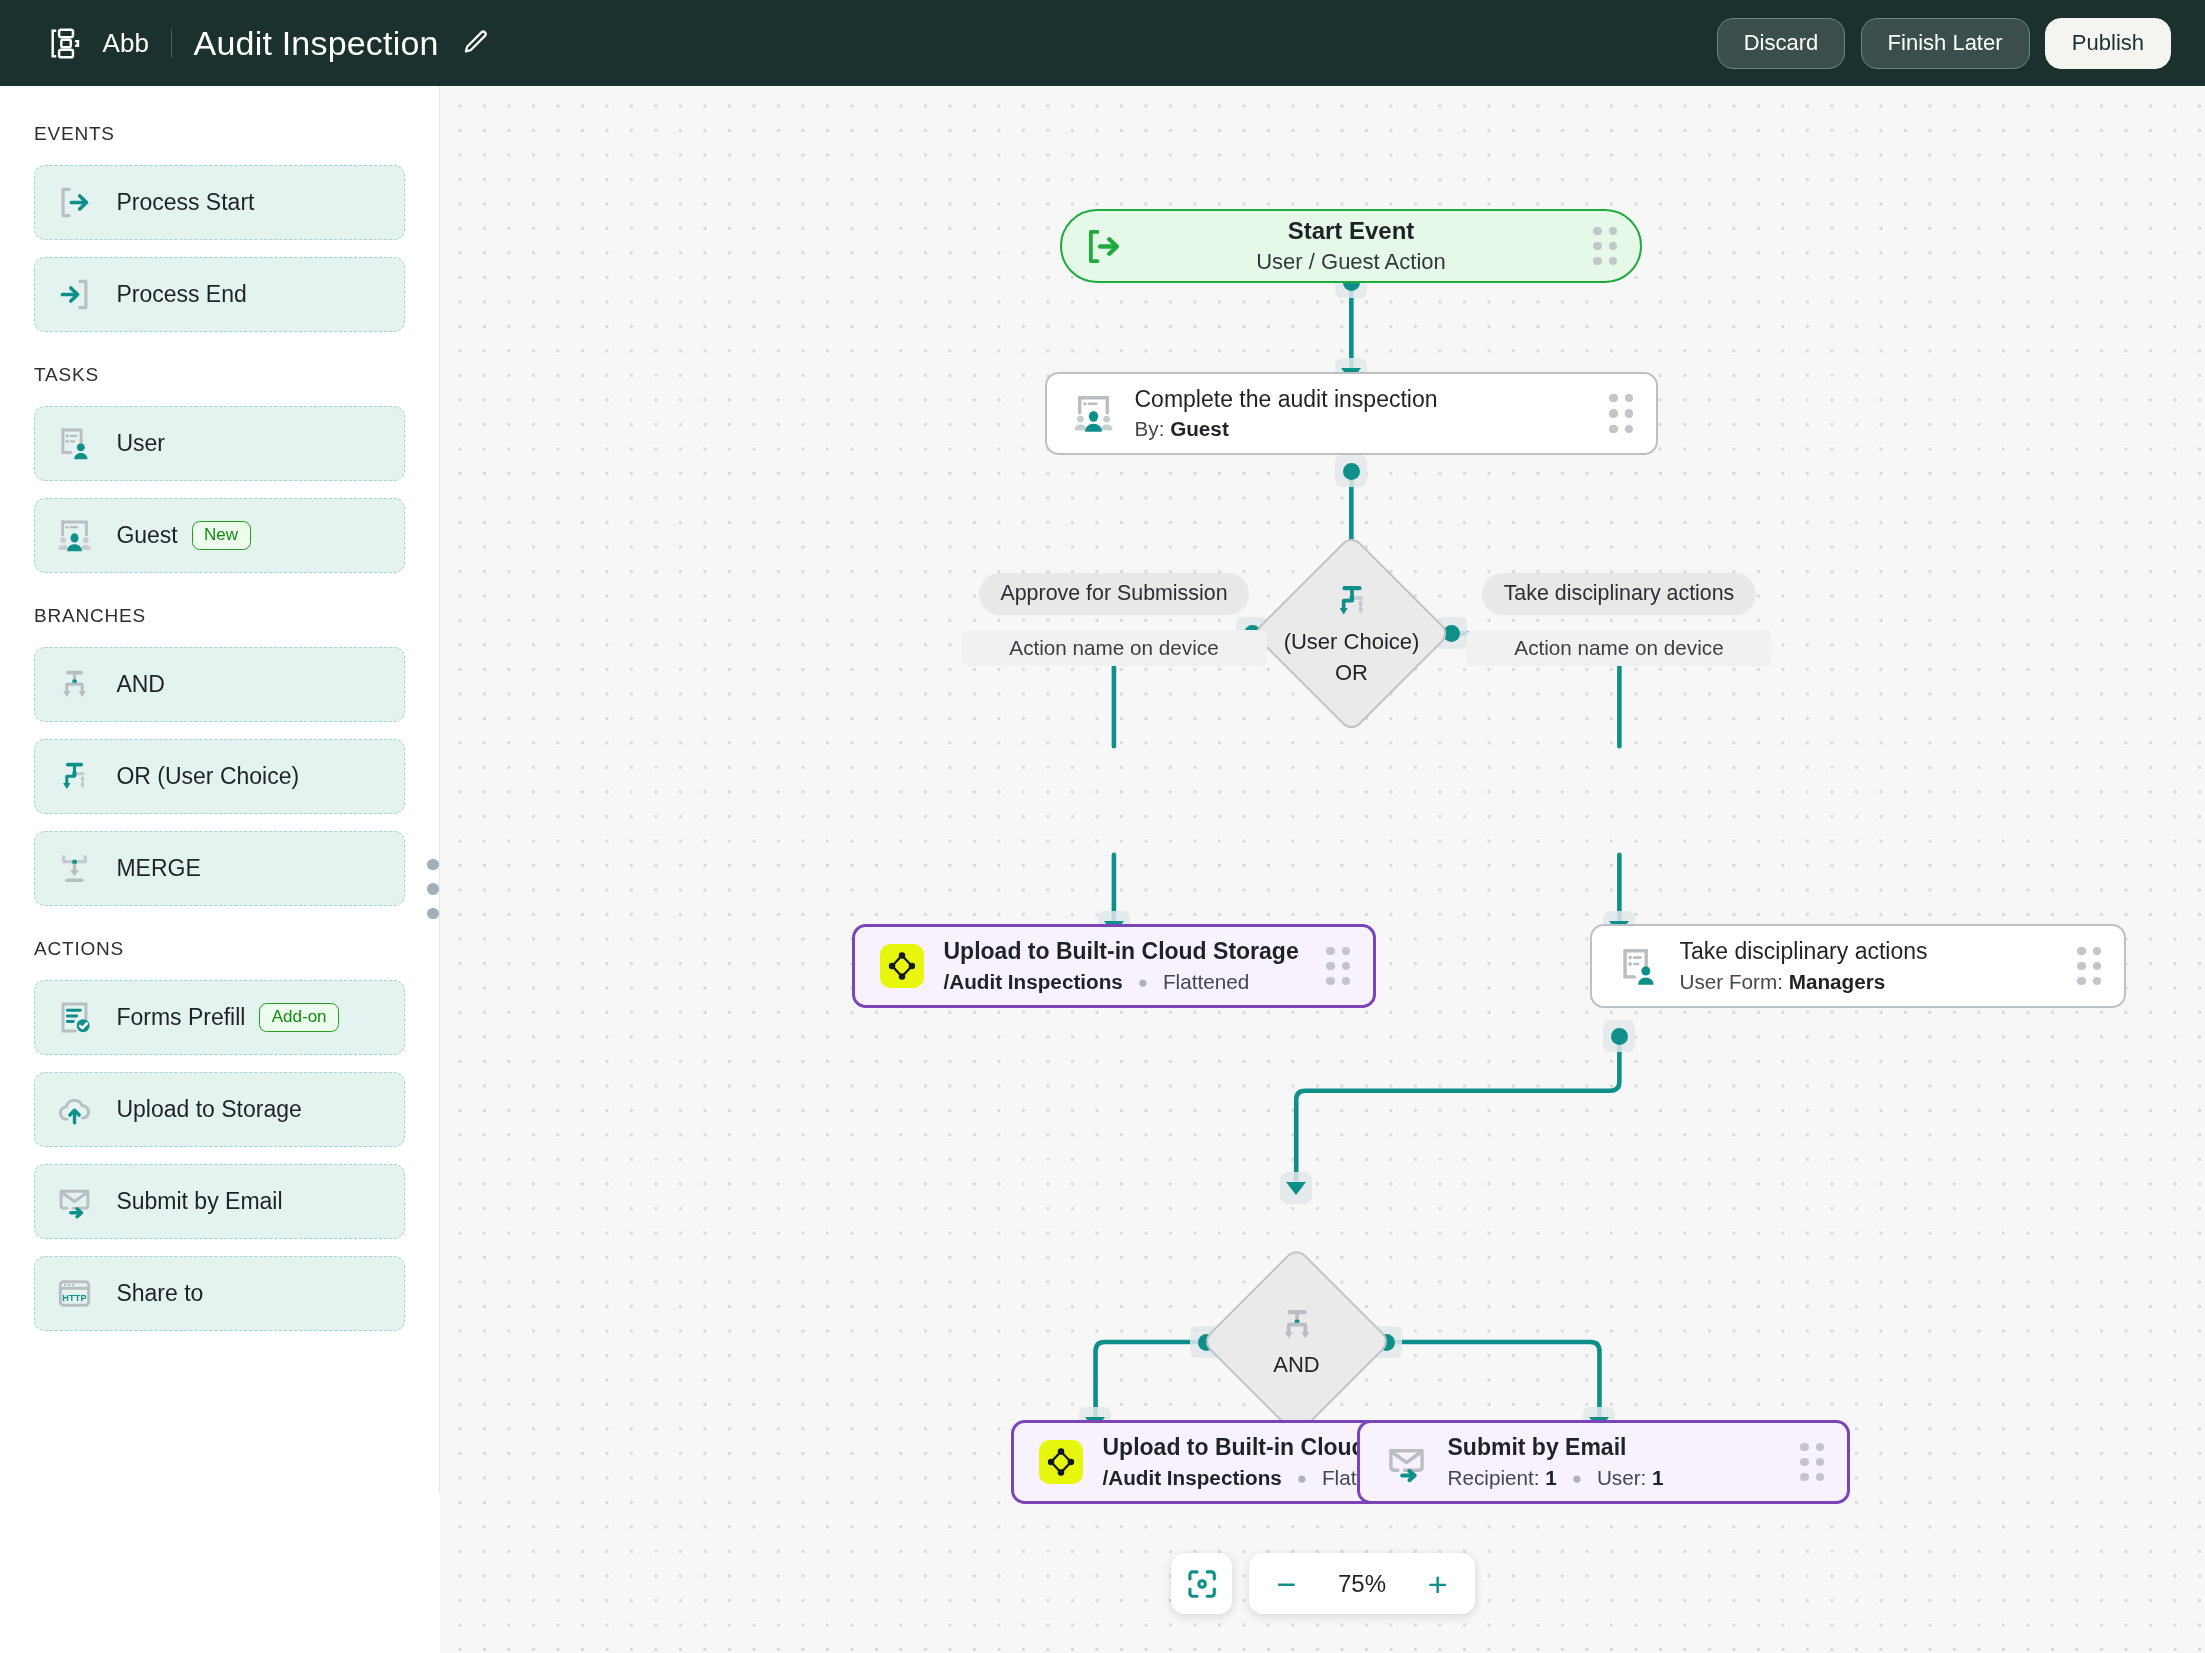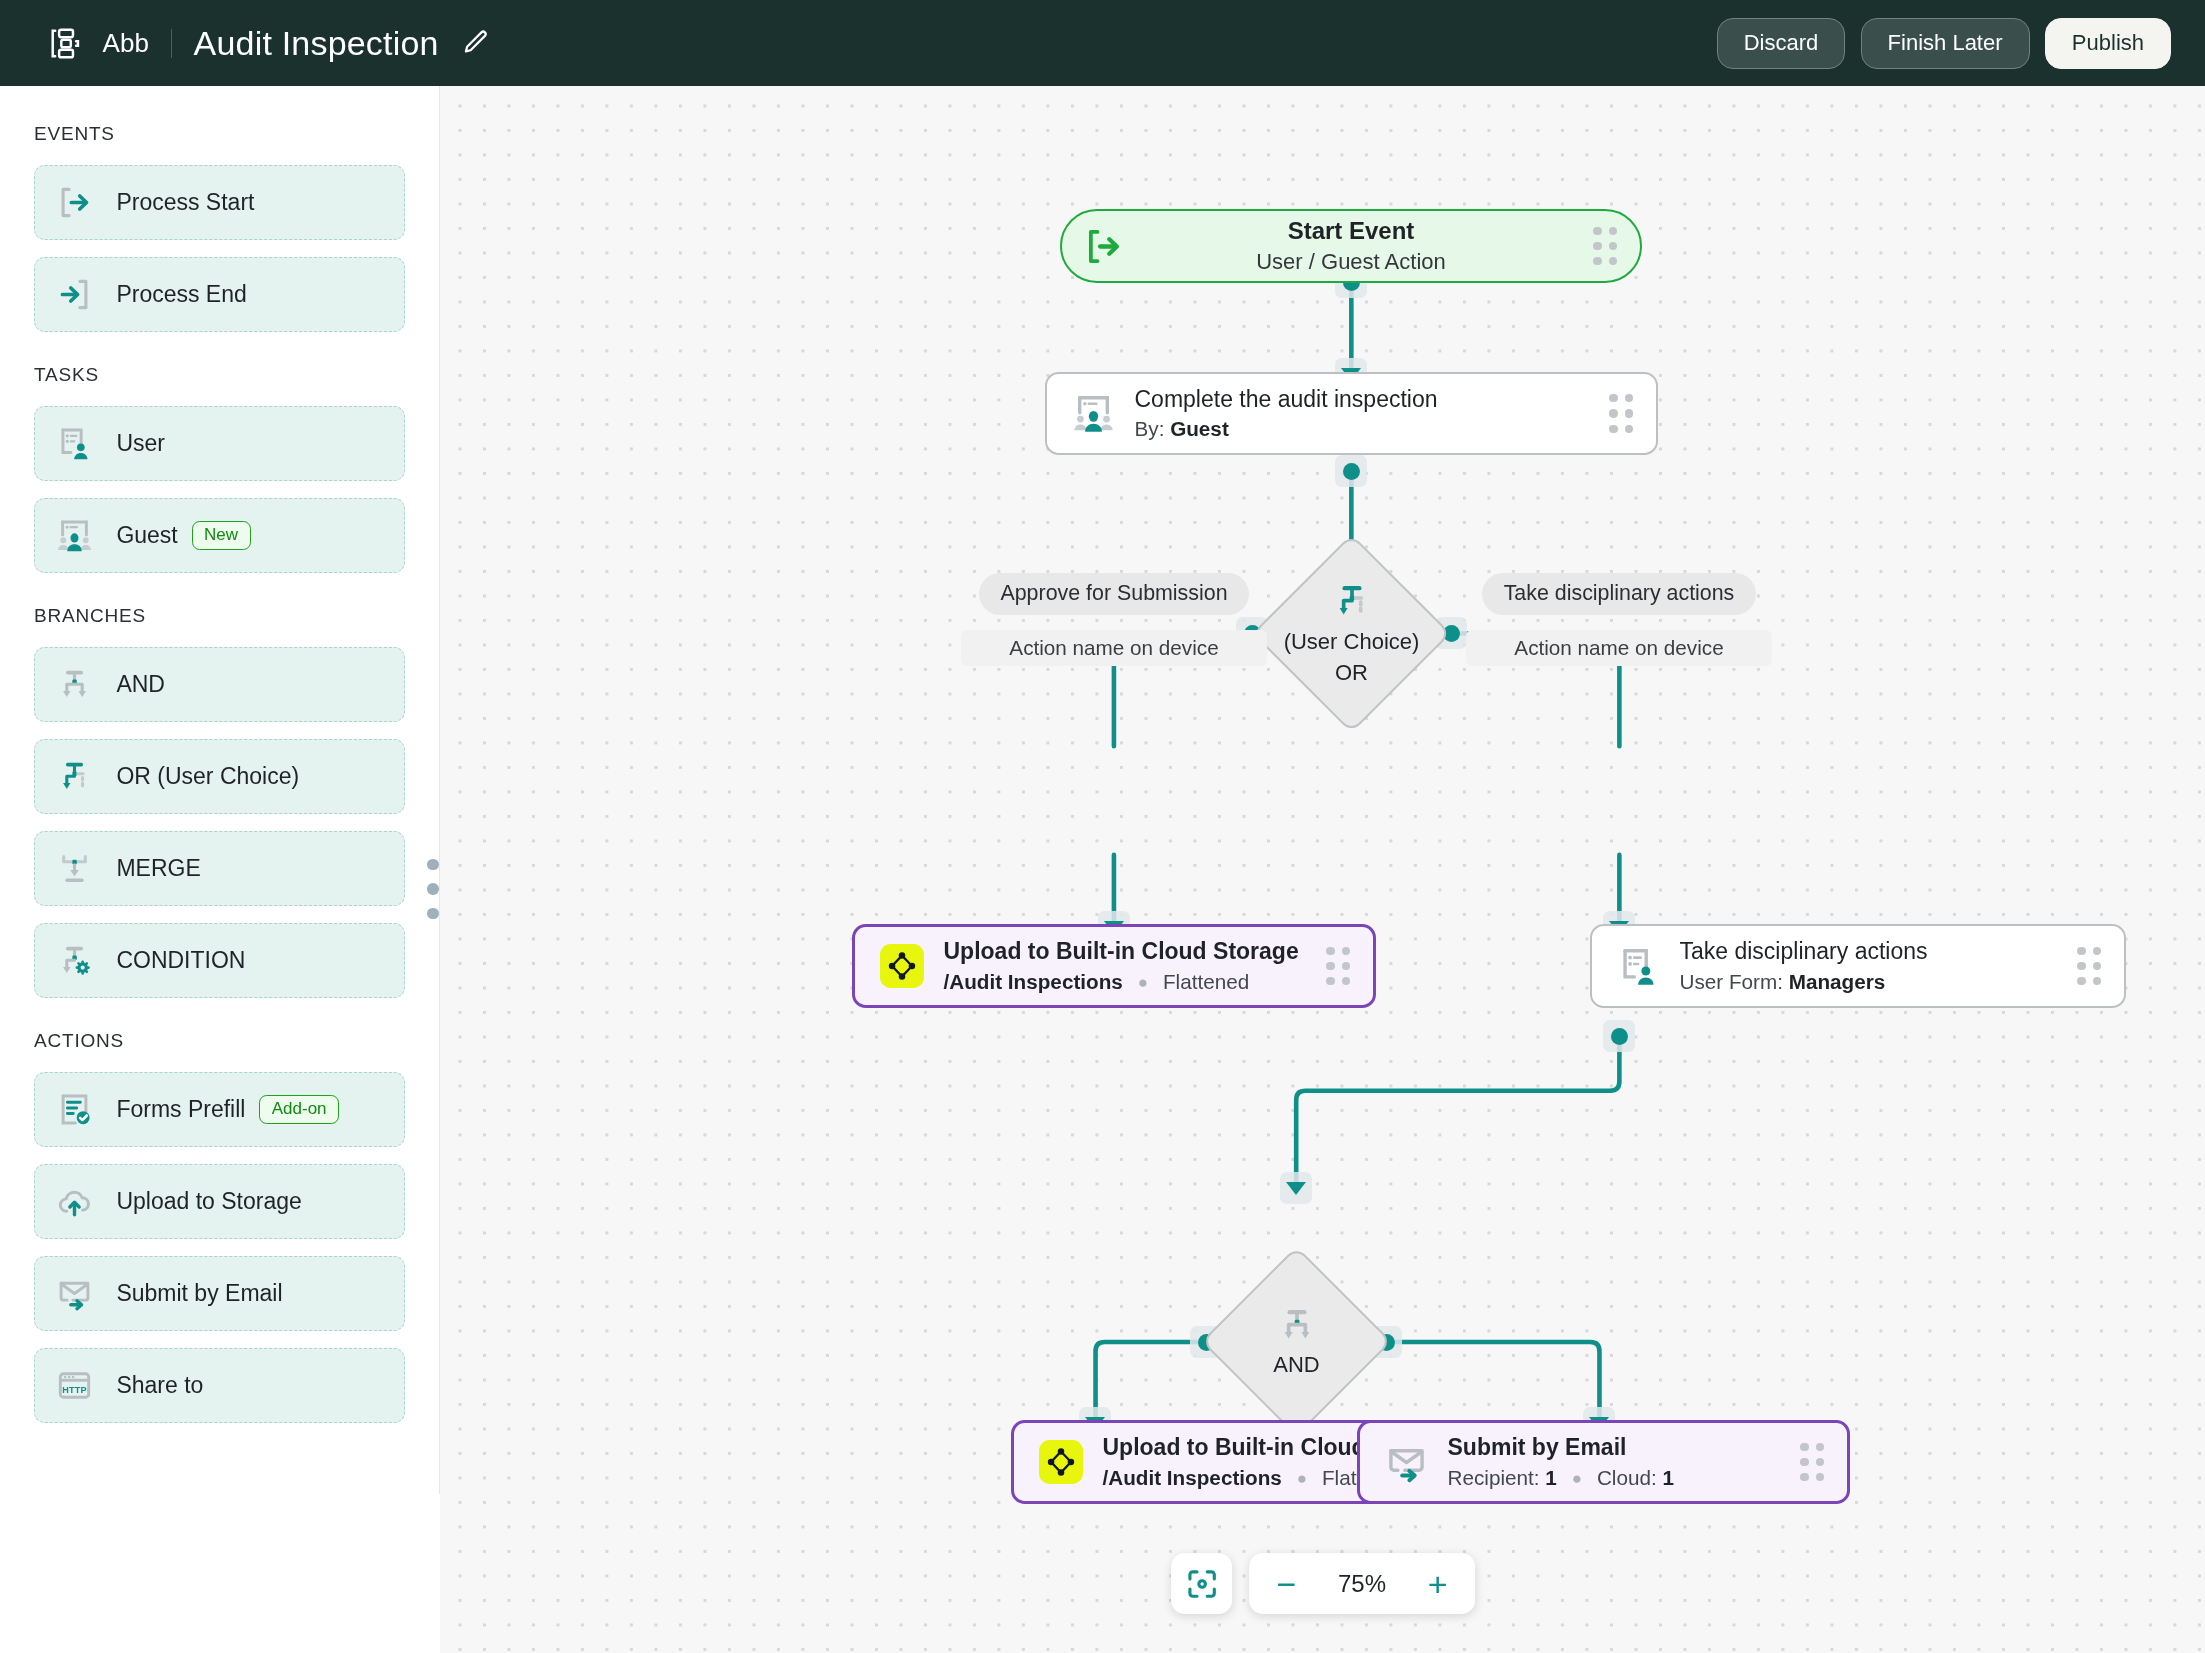--- a/index.html
+++ b/index.html
@@ -328,32 +328,20 @@
       <svg class="sb-icon" viewBox="0 0 24 24" fill="none">
         <path d="M5 4.2v3.4h5.2M19 4.2v3.4h-5.2" stroke="#c4c9cd" stroke-width="2" stroke-linecap="round" stroke-linejoin="round" fill="none"></path>
         <rect x="10.6" y="6.3" width="2.9" height="2.9" rx=".8" fill="#0f8f8a"></rect>
         <path d="M12 9.6v3.6" stroke="#b9bec2" stroke-width="2" stroke-linecap="round"></path>
         <path d="M9.2 12.9 12 17l2.8-4.1z" fill="#b9bec2"></path>
         <path d="M7.2 19.6h9.6" stroke="#b9bec2" stroke-width="2.3" stroke-linecap="round"></path>
       </svg>
       <span class="sb-label">MERGE</span>
     </div>
 
-    <div class="sb-item">
-      <svg class="sb-icon" viewBox="0 0 24 24" fill="none">
-        <path d="M7.6 4.3h8.8" stroke="#b9bec2" stroke-width="2.3" stroke-linecap="round"></path>
-        <path d="M12 4.6v4.2" stroke="#b9bec2" stroke-width="2" stroke-linecap="round"></path>
-        <rect x="10.6" y="8.8" width="2.9" height="2.9" rx=".8" fill="#0f8f8a"></rect>
-        <path d="M12 11.8H7v4.4" stroke="#b9bec2" stroke-width="2" stroke-linecap="round" stroke-linejoin="round" fill="none"></path>
-        <path d="M4.6 16.2 7 20.1l2.4-3.9z" fill="#b9bec2"></path>
-        <circle cx="17.3" cy="16.6" r="2.4" stroke="#0f8f8a" stroke-width="2"></circle>
-        <path d="M17.3 12.8v1.2M17.3 19.2v1.2M13.5 16.6h1.2M19.9 16.6h1.2M14.6 13.9l.9.9M19.1 18.4l.9.9M19.1 14.8l.9-.9M14.6 19.3l.9-.9" stroke="#0f8f8a" stroke-width="1.7" stroke-linecap="round"></path>
-      </svg>
-      <span class="sb-label">CONDITION</span>
-    </div>
   </div>
 
   <div class="sb-section">
     <div class="sb-section-title">ACTIONS</div>
 
     <div class="sb-item">
       <svg class="sb-icon" viewBox="0 0 24 24" fill="none">
         <path d="M4.6 3.3h14.8v10.4" stroke="#b9bec2" stroke-width="1.9" stroke-linecap="round"></path>
         <path d="M4.6 3.3v17.4h8" stroke="#b9bec2" stroke-width="1.9" stroke-linecap="round"></path>
         <path d="M7.4 7.3h8.4M7.4 11h6M7.4 14.6h3.8" stroke="#0f8f8a" stroke-width="1.9" stroke-linecap="round"></path>
@@ -656,21 +644,21 @@
       <path d="m3.6 6 8.4 6 8.4-6" stroke="#b9bec2" stroke-width="1.9" stroke-linecap="round" stroke-linejoin="round" fill="none"></path>
       <path d="M9.6 19.3h6.2" stroke="#0f8f8a" stroke-width="2.2" stroke-linecap="round"></path>
       <path d="m13.6 16.7 3 2.6-3 2.6" stroke="#0f8f8a" stroke-width="2.2" stroke-linecap="round" stroke-linejoin="round" fill="none"></path>
     </svg>
     <div class="n-body">
       <div class="n-title" style="font-weight:700">Submit by Email</div>
       <div class="n-sub">
         <span>Recipient:</span>
         <b>1</b>
         <span class="dot-sep">●</span>
-        <span>Cloud:</span>
+        <span>User:</span>
         <b>1</b>
       </div>
     </div>
     <div class="n-grip">
       <span></span>
         <span></span>
         <span></span>
         <span></span>
         <span></span>
         <span></span>

